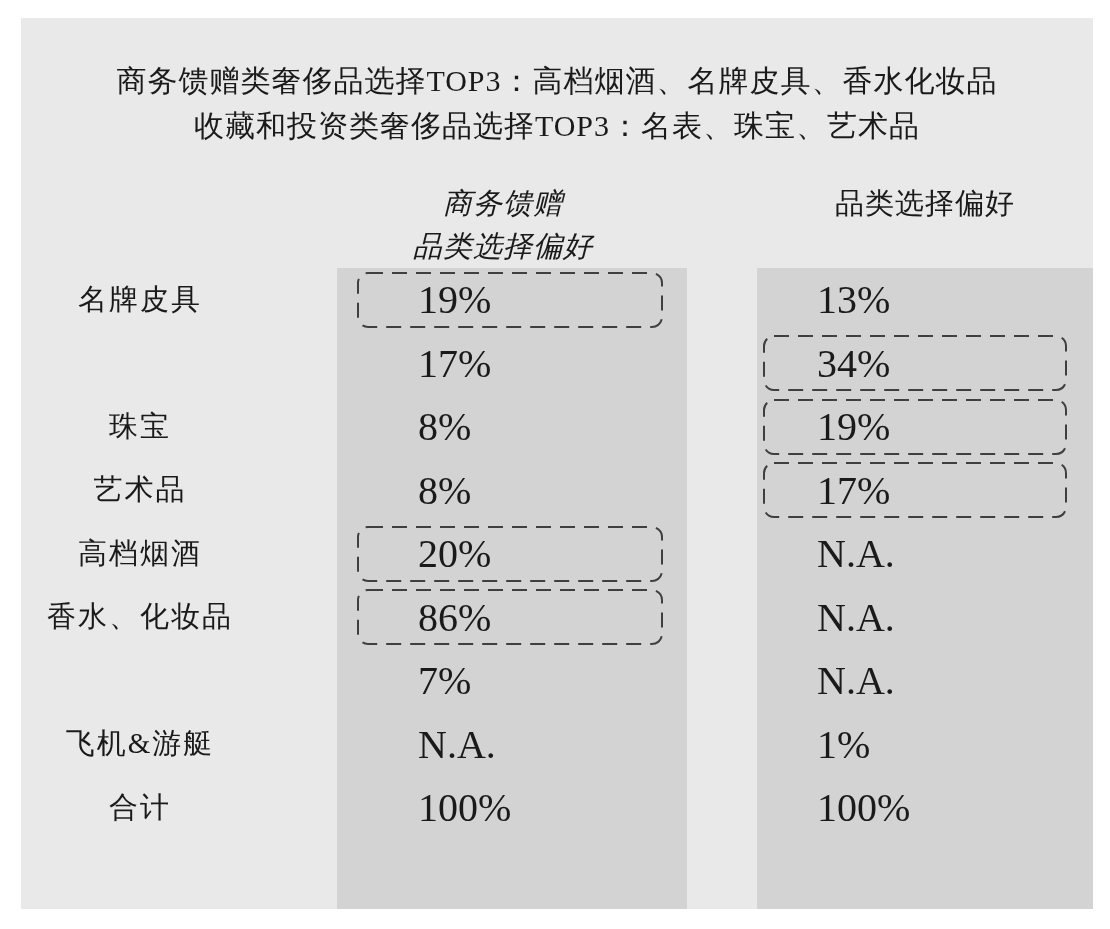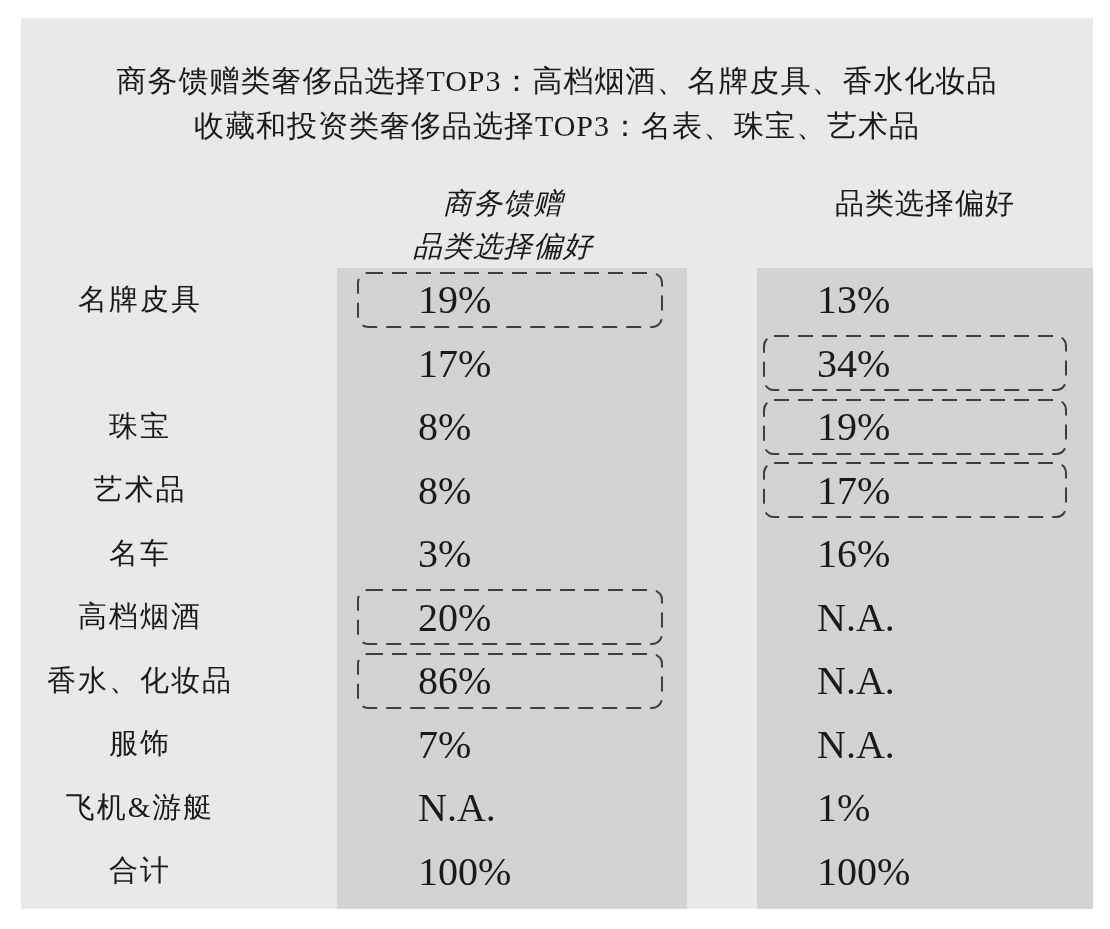--- a/index.html
+++ b/index.html
@@ -94,25 +94,20 @@
       <div class="lbl">艺术品</div>
       <div class="val val1">8%</div>
       <div class="hbox hbox2">
         <svg width="304" height="56">
             <rect x="1" y="1" width="302" height="54" rx="10" ry="10" fill="none" stroke="#3f3f3f" stroke-width="2" stroke-dasharray="15 9"></rect>
           </svg>
       </div>
       <div class="val val2">17%</div>
     </div>
 
-    <div class="row">
-      <div class="lbl">名车</div>
-      <div class="val val1">3%</div>
-      <div class="val val2">16%</div>
-    </div>
 
     <div class="row">
       <div class="lbl">高档烟酒</div>
       <div class="hbox hbox1">
         <svg width="306" height="56">
             <rect x="1" y="1" width="304" height="54" rx="10" ry="10" fill="none" stroke="#3f3f3f" stroke-width="2" stroke-dasharray="15 9"></rect>
           </svg>
       </div>
       <div class="val val1">20%</div>
       <div class="val val2">N.A.</div>
@@ -123,21 +118,20 @@
       <div class="hbox hbox1">
         <svg width="306" height="56">
             <rect x="1" y="1" width="304" height="54" rx="10" ry="10" fill="none" stroke="#3f3f3f" stroke-width="2" stroke-dasharray="15 9"></rect>
           </svg>
       </div>
       <div class="val val1">86%</div>
       <div class="val val2">N.A.</div>
     </div>
 
     <div class="row">
-      <div class="lbl">服饰</div>
       <div class="val val1">7%</div>
       <div class="val val2">N.A.</div>
     </div>
 
     <div class="row">
       <div class="lbl">飞机&amp;游艇</div>
       <div class="val val1">N.A.</div>
       <div class="val val2">1%</div>
     </div>
 

